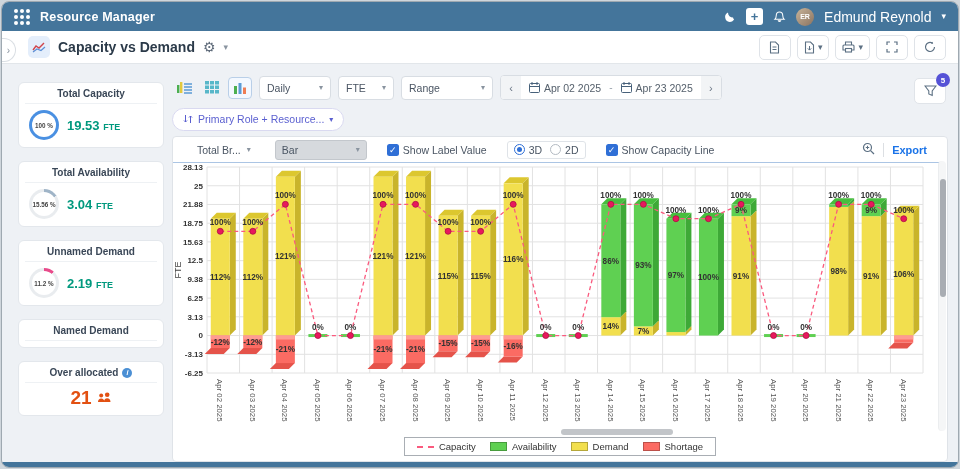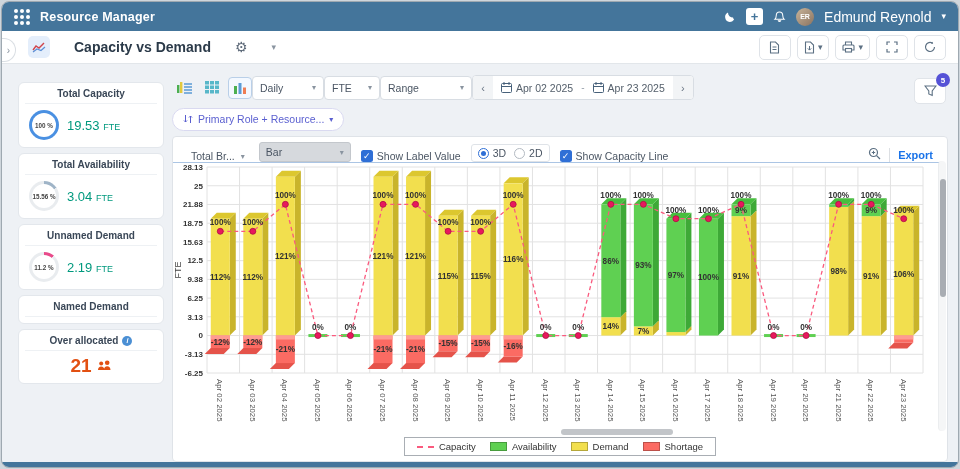--- a/index.html
+++ b/index.html
@@ -12,59 +12,59 @@
   .app-title{font-size:12.5px;font-weight:bold;letter-spacing:.2px}
   .menu-grid{display:grid;grid-template-columns:repeat(3,4px);grid-gap:2px}
   .menu-grid i{width:4px;height:4px;border-radius:50%;background:#fff}
   .icon-btn{background:none;border:none;color:#fff;cursor:pointer;display:flex;align-items:center}
   .add-btn{width:17px;height:17px;background:#fff;color:#44759B;border-radius:3px;font-size:13px;font-weight:bold;display:flex;align-items:center;justify-content:center;border:none}
   .avatar{width:18px;height:18px;border-radius:50%;background:linear-gradient(135deg,#c8b49a,#8a7360);color:#fff;font-size:7px;font-weight:bold;display:flex;align-items:center;justify-content:center}
   .user-name{font-size:14px}
   .caret{display:inline-block;font-size:9px;color:inherit;line-height:1}
   
   .pagebar{height:33px;background:#fff;border-bottom:1px solid #e2e6ea;display:flex;align-items:center;justify-content:space-between;padding:0 12px 0 26px}
-  .pagebar .left{display:flex;align-items:center;gap:24px}
+  .pagebar .left{display:flex;align-items:center;gap:8px}
   .title-ico{width:22px;height:22px;border-radius:5px;background:#e4eefb;display:flex;align-items:center;justify-content:center}
   .page-title{font-size:14px;font-weight:bold;color:#2b3a49}
   .gear{font-size:14px;color:#5f6b7a;line-height:1}
   .rail{position:absolute;left:0;top:36px;width:14px;height:24px;background:#fff;border:1px solid #d9dee3;border-left:none;border-radius:0 12px 12px 0;display:flex;align-items:center;justify-content:center;font-size:10px;color:#8a94a0;cursor:pointer}
   .actions{display:flex;gap:6px}
   .act-btn{height:25px;min-width:32px;background:#fff;border:1px solid #dfe3e8;border-radius:5px;display:flex;align-items:center;justify-content:center;gap:3px;color:#5c7083;cursor:pointer;padding:0 6px;font-size:9px}
   
   .content{display:flex;height:398px;padding:10px 10px 0 16px;gap:8px}
-  .sidebar{width:146px;display:flex;flex-direction:column;gap:5px;padding-top:8px}
+  .sidebar{width:146px;display:flex;flex-direction:column;gap:13px;padding-top:8px}
   .card{background:#fff;border:1px solid #e3e7ec;border-radius:6px;padding:5px 6px 6px}
   .card-title{font-size:10px;font-weight:bold;color:#3a4757;text-align:center;padding-bottom:4px;border-bottom:1px solid #eef1f4;display:flex;align-items:center;justify-content:center;gap:4px}
   .card-body{display:flex;align-items:center;gap:8px;padding:6px 2px 1px 4px}
   .ring{width:30px;height:30px;border-radius:50%;position:relative;display:flex;align-items:center;justify-content:center;flex:none}
   .ring::before{content:'';position:absolute;inset:3px;background:#fff;border-radius:50%}
   .ring-pct{position:relative;font-size:6.3px;font-weight:bold;color:#444}
-  .stat-value{font-size:13px;font-weight:normal;color:#00997e}
+  .stat-value{font-size:13px;font-weight:bold;color:#00997e}
   .stat-value .unit{font-size:9px}
   .oa-count{display:flex;align-items:center;justify-content:center;gap:5px;color:#e25012;padding-top:4px}
   .oa-num{font-size:19px;font-weight:bold}
   .info-dot{width:10px;height:10px;border-radius:50%;background:#4b8fd4;color:#fff;font-size:7px;display:inline-flex;align-items:center;justify-content:center;font-style:italic;font-weight:bold}
   
   .panel{flex:1;display:flex;flex-direction:column;position:relative}
-  .row1{display:flex;align-items:center;height:27px;margin-bottom:6px}
+  .row1{display:flex;align-items:center;gap:7px;height:27px;margin-bottom:6px}
   .view-group{display:flex;gap:4px;align-items:center}
   .view-btn{width:24px;height:22px;border:1px solid transparent;border-radius:4px;background:none;display:flex;align-items:center;justify-content:center;cursor:pointer}
   .view-btn.sel{border-color:#b9cfe8;background:#f3f8ff}
   .select{height:24px;background:#fff;border:1px solid #d8dde3;border-radius:4px;display:flex;align-items:center;justify-content:space-between;font-size:10.5px;color:#4a5563;padding:0 7px;cursor:pointer;gap:8px}
   .sel-caret{color:#8a94a0;font-size:8px}
   .dategroup{height:25px;background:#fff;border:1px solid #d8dde3;border-radius:4px;display:flex;align-items:center;overflow:hidden}
   .dategroup .nav{width:20px;height:100%;background:#f2f4f6;border:none;color:#6a7685;font-size:11px;cursor:pointer}
   .dateitem{display:flex;align-items:center;gap:4px;padding:0 8px;font-size:10.5px;color:#55606c}
   .filterbtn{position:absolute;right:2px;top:4px;width:32px;height:26px;background:#fff;border:1px solid #e0e4e9;border-radius:5px;display:flex;align-items:center;justify-content:center;cursor:pointer}
   .fbadge{position:absolute;top:-6px;right:-5px;width:14px;height:14px;border-radius:50%;background:#5552d6;color:#fff;font-size:8px;font-weight:bold;display:flex;align-items:center;justify-content:center}
   .row2{display:flex;align-items:center;height:24px;margin-bottom:5px}
   .pill{height:23px;border:1px solid #d9d9f0;border-radius:12px;background:#fff;display:flex;align-items:center;gap:5px;padding:0 10px;font-size:10.5px;color:#5a5fd0;cursor:pointer}
   
   .chartcard{flex:1;background:#fff;border:1px solid #dfe3e8;border-radius:4px;position:relative;display:flex;flex-direction:column}
-  .ctrl-row{height:25px;display:flex;align-items:flex-end;gap:10px;padding:0 14px;font-size:10.5px;color:#4a5563}
+  .ctrl-row{height:25px;display:flex;align-items:center;gap:20px;padding:0 20px;font-size:10.5px;color:#4a5563}
   .mini-select{display:flex;align-items:center;gap:6px;font-size:10.5px;color:#4a5563;cursor:pointer;padding:0 4px}
   .gray-select{height:20px;background:#d6d9dd;border:1px solid #c3c7cc;border-radius:3px;display:flex;align-items:center;justify-content:space-between;padding:0 6px;width:92px;cursor:pointer}
   .chk{width:12px;height:12px;background:#2f6fd6;border-radius:2.5px;color:#fff;font-size:9px;display:inline-flex;align-items:center;justify-content:center;flex:none}
   .ctrl-item{display:flex;align-items:center;gap:4px}
   .radio-group{display:flex;align-items:center;gap:8px;border:1px solid #dfe3e8;border-radius:3px;padding:2px 6px}
   .radio{width:11px;height:11px;border-radius:50%;border:1.5px solid #b3bac2;display:inline-flex;align-items:center;justify-content:center;flex:none}
   .radio.on{border-color:#2f6fd6}
   .radio.on i{width:5px;height:5px;border-radius:50%;background:#2f6fd6}
   .export-zone{margin-left:auto;display:flex;align-items:center;gap:8px}
   .vdiv{width:1px;height:14px;background:#dcdfe3}

